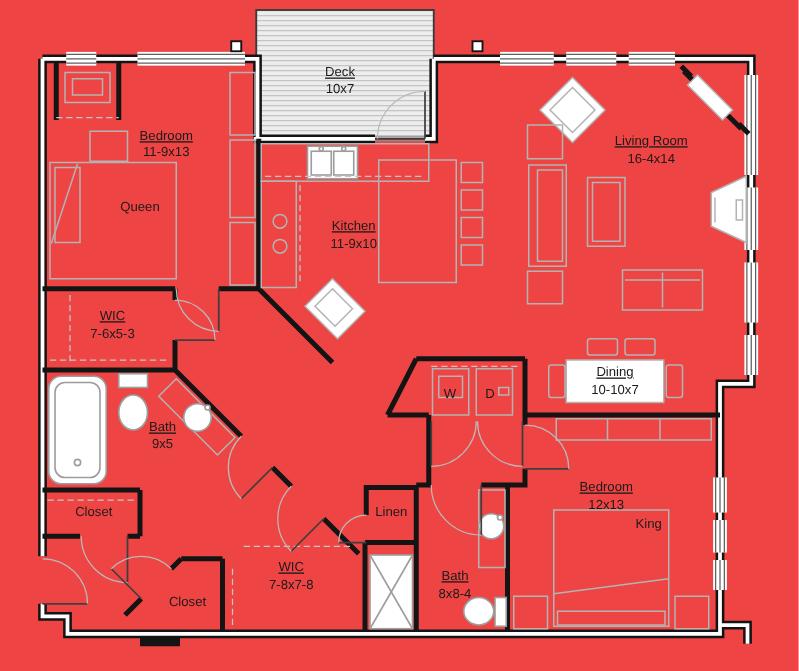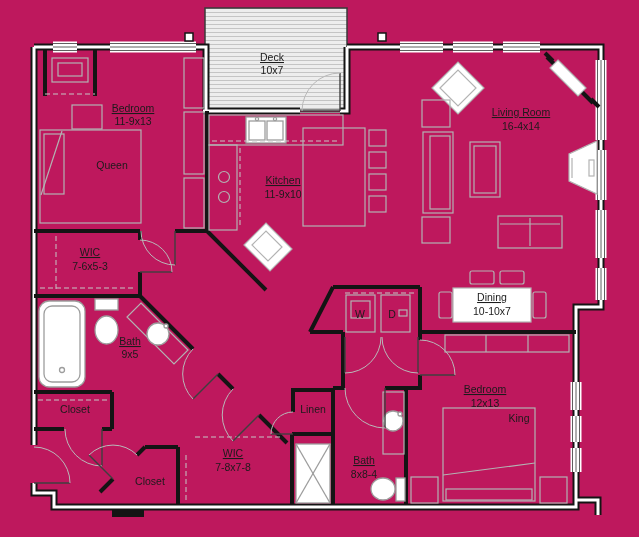--- a/index.html
+++ b/index.html
@@ -1,16 +1,16 @@
 <!DOCTYPE html>
 <html><head>
 <meta charset="utf-8">
 <style>
   html,body{margin:0;padding:0;background:#ffffff;}
-  .plan{width:639px;height:537px;position:relative;background:#be185d;
+  .plan{width:639px;height:537px;position:relative;background:#ef4444;
         font-family:"Liberation Sans",sans-serif;overflow:hidden;}
   svg{position:absolute;left:0;top:0;}
   
   .we{stroke:#141414;stroke-width:7;fill:none;stroke-linecap:butt;stroke-linejoin:miter;}
   .wei{stroke:#ffffff;stroke-width:3;fill:none;stroke-linecap:butt;stroke-linejoin:miter;}
   
   .wi{stroke:#141414;stroke-width:4;fill:none;stroke-linecap:butt;stroke-linejoin:miter;}
   .winbox{fill:#ffffff;stroke:none;}
   .winl{stroke:#5f5f5f;stroke-width:1;}
   .furn{stroke:#b3b3b3;stroke-width:1.2;fill:none;}

